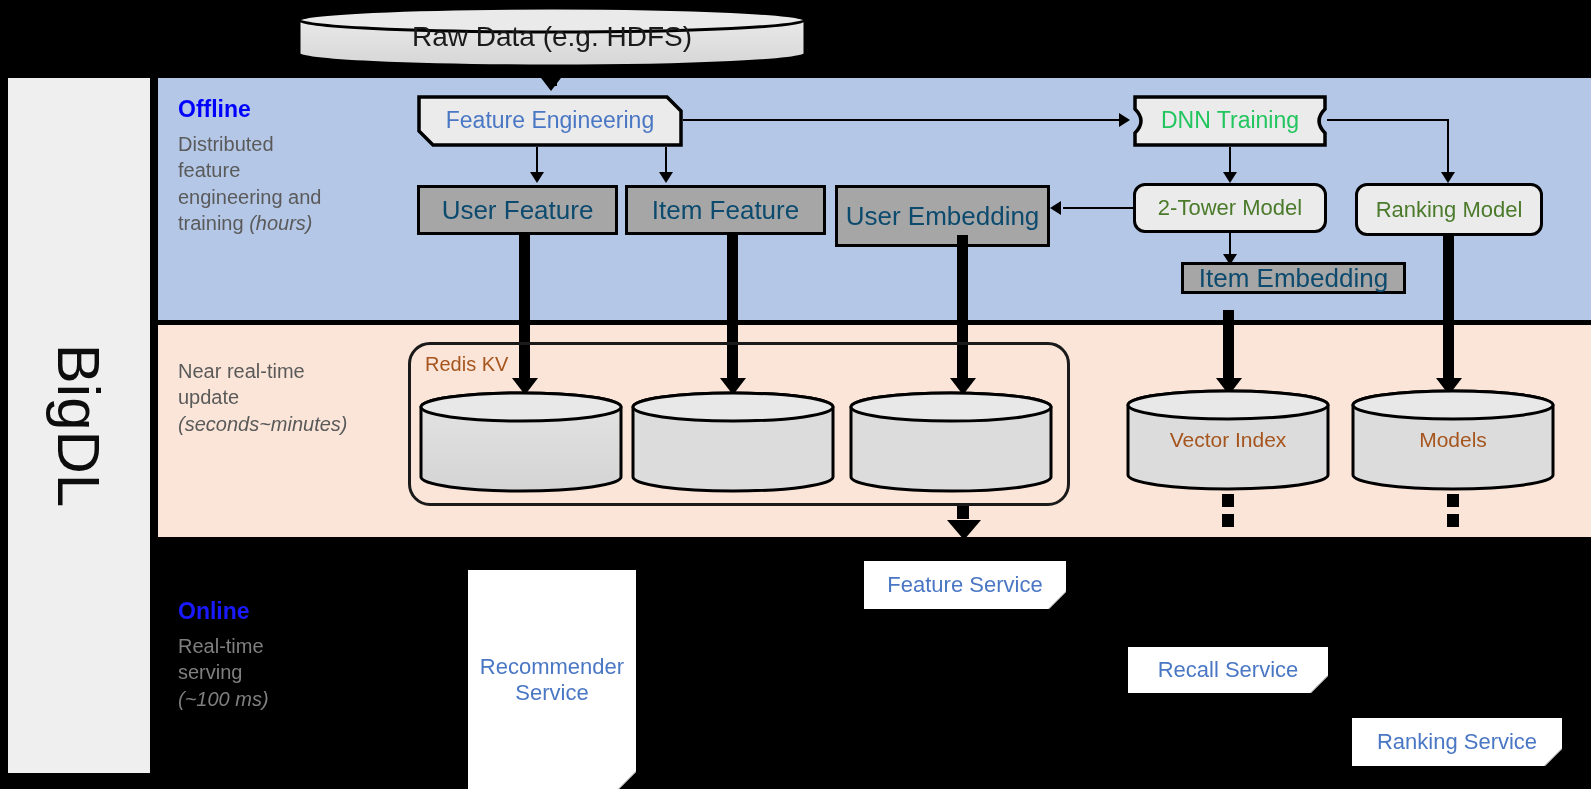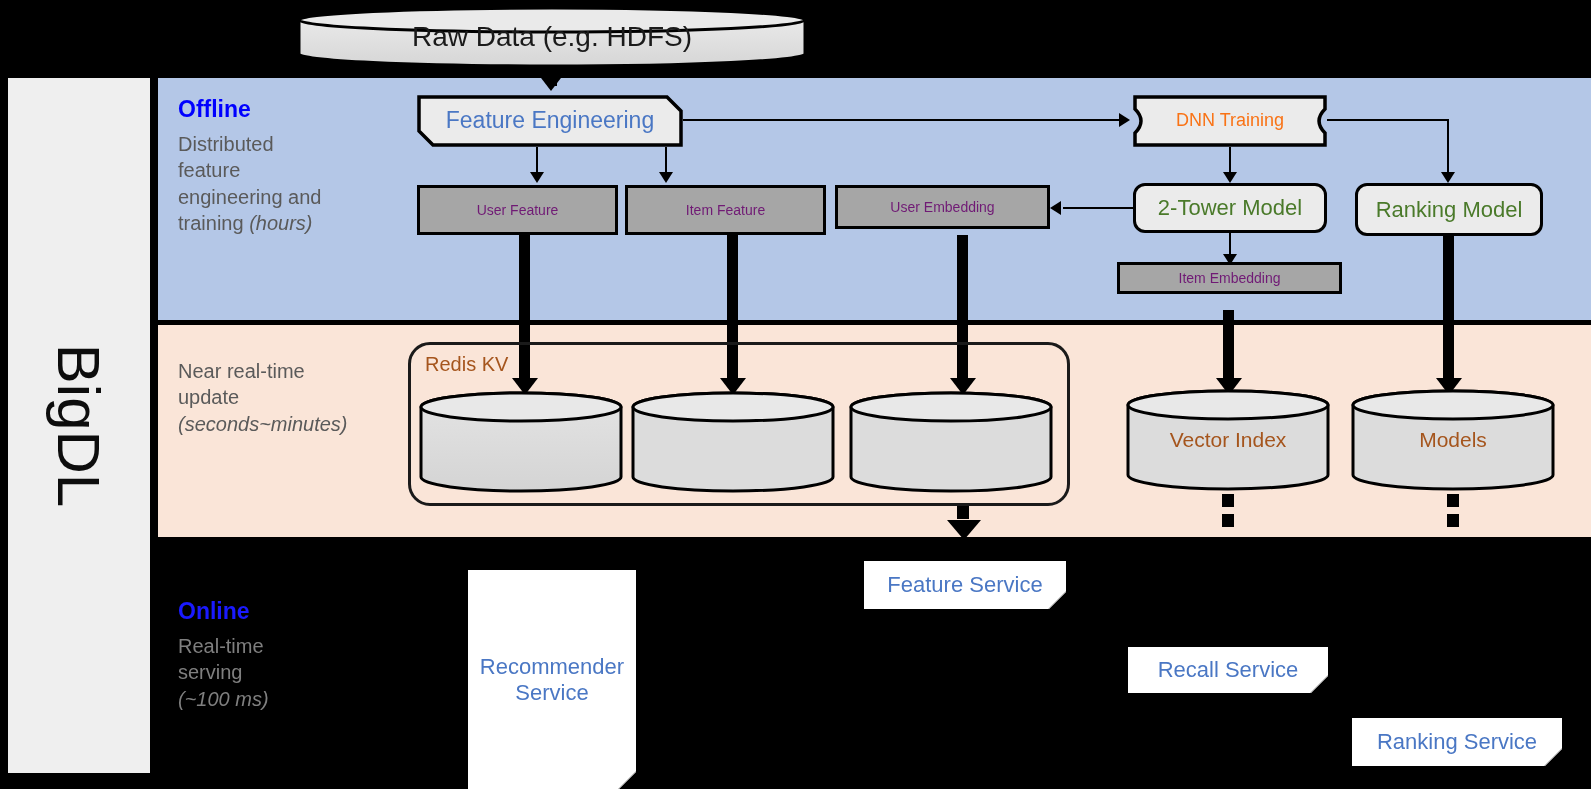--- a/index.html
+++ b/index.html
@@ -83,22 +83,22 @@
   .cyl .cyl-txt {
     position: absolute; inset: 0;
     display: flex; align-items: center; justify-content: center;
     font-size: 21px; color: #1a1a1a;
   }
 
   
   .rect-gray {
     background: #a6a6a6;
     border: 3px solid #000;
-    font-size: 14px;
-    color: #701a75;
+    font-size: 26px;
+    color: #0c4a6e;
   }
 
   
   .rect-round {
     background: #ebebeb;
     border: 3px solid #000;
     border-radius: 12px;
     font-size: 22px;
   }
   .green-txt { color: #4a7a2a; }
@@ -225,21 +225,21 @@
     <svg viewBox="0 0 266 52" preserveAspectRatio="none" style="position:absolute;inset:0;width:100%;height:100%;">
       <path d="M2,2 L250,2 L264,16 L264,50 L16,50 L2,36 Z" fill="#ebebeb" stroke="#000" stroke-width="3.5"></path>
     </svg>
     <span style="position:relative;z-index:2;font-size:23px;color:#4a77c4;">Feature Engineering</span>
   </div>
 
   <div class="node" style="left:1133px; top:95px; width:194px; height:52px;">
     <svg viewBox="0 0 194 52" preserveAspectRatio="none" style="position:absolute;inset:0;width:100%;height:100%;">
       <path d="M2,2 L192,2 L192,14 Q180,26 192,38 L192,50 L2,50 L2,38 Q14,26 2,14 Z" fill="#ebebeb" stroke="#000" stroke-width="3.5"></path>
     </svg>
-    <span style="position:relative;z-index:2;font-size:18px;color:#f97316;">DNN Training</span>
+    <span style="position:relative;z-index:2;font-size:23px;color:#22c55e;">DNN Training</span>
   </div>
 
   <div class="ln" style="left:683px; top:119px; width:437px; height:2px;"></div>
   <div class="arrow-r" style="left:1119px; top:113px;"></div>
 
   <div class="ln" style="left:536px; top:147px; width:2px; height:28px;"></div>
   <div class="arrow-d" style="left:530px; top:172px;"></div>
 
   <div class="ln" style="left:665px; top:147px; width:2px; height:28px;"></div>
   <div class="arrow-d" style="left:659px; top:172px;"></div>
@@ -250,24 +250,24 @@
   <div class="ln" style="left:1327px; top:119px; width:122px; height:2px;"></div>
   <div class="ln" style="left:1447px; top:119px; width:2px; height:58px;"></div>
   <div class="arrow-d" style="left:1441px; top:172px;"></div>
 
   <div class="node rect-gray" style="left:417px; top:185px; width:201px; height:50px;">
     <span>User Feature</span>
   </div>
   <div class="node rect-gray" style="left:625px; top:185px; width:201px; height:50px;">
     <span>Item Feature</span>
   </div>
-  <div class="node rect-gray" style="left:835px; top:185px; width:215px; height:44px;">
+  <div class="node rect-gray" style="left:835px; top:185px; width:215px; height:62px;">
     <span>User Embedding</span>
   </div>
-  <div class="node rect-gray" style="left:1117px; top:262px; width:225px; height:32px;align-items:center;">
+  <div class="node rect-gray" style="left:1181px; top:262px; width:225px; height:32px;align-items:center;">
     <span>Item Embedding</span>
   </div>
 
   <div class="node rect-round" style="left:1133px; top:183px; width:194px; height:50px;">
     <span class="green-txt">2-Tower Model</span>
   </div>
   <div class="node rect-round" style="left:1355px; top:183px; width:188px; height:53px;">
     <span class="green-txt">Ranking Model</span>
   </div>
 

